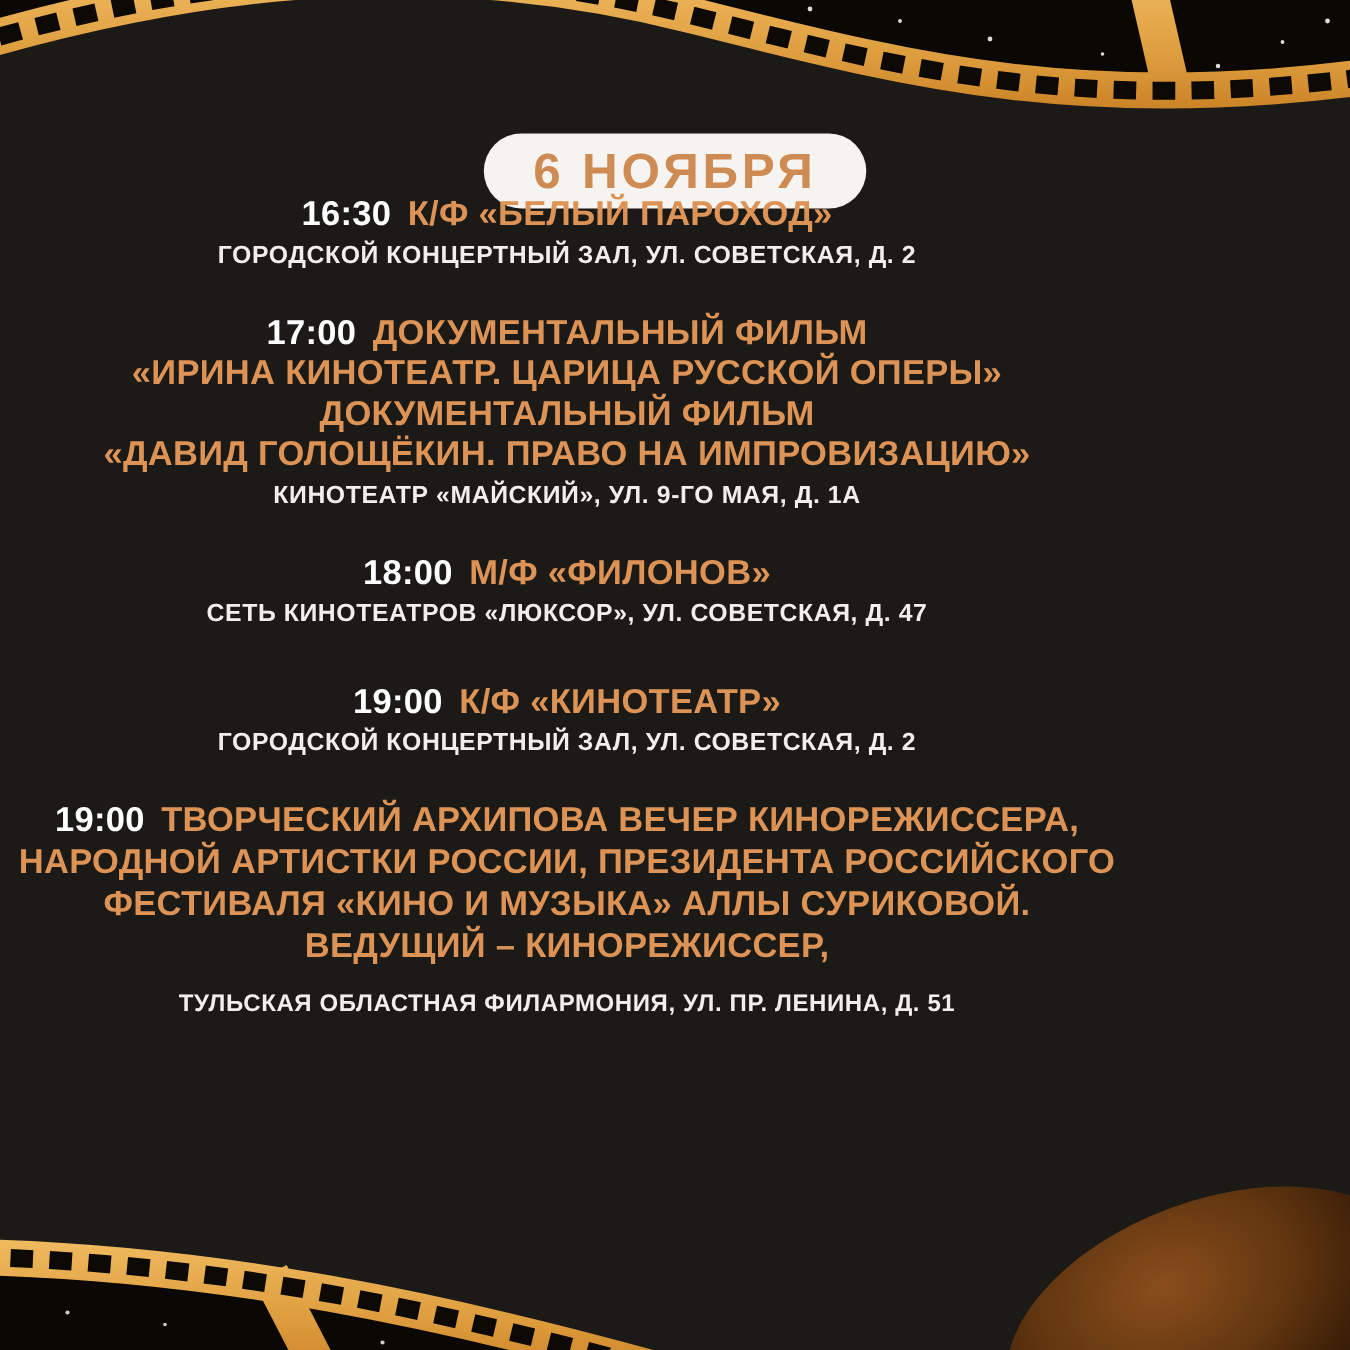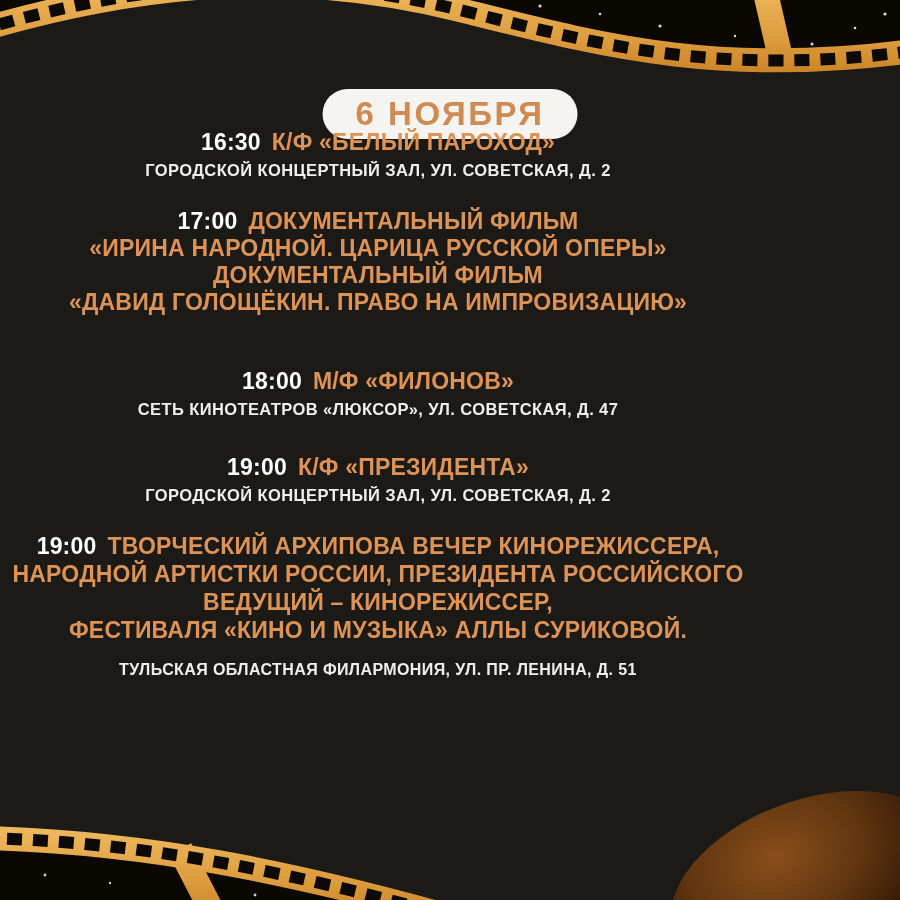--- a/index.html
+++ b/index.html
@@ -100,36 +100,37 @@
 
   <div class="badge">6 НОЯБРЯ</div>
 
   <section class="event" style="top:129px">
     <div class="tline"><span class="time">16:30</span><span>К/Ф «БЕЛЫЙ ПАРОХОД»</span></div>
     <div class="venue">ГОРОДСКОЙ КОНЦЕРТНЫЙ ЗАЛ, УЛ. СОВЕТСКАЯ, Д. 2</div>
   </section>
 
   <section class="event" style="top:208px">
     <div class="tline"><span class="time">17:00</span><span>ДОКУМЕНТАЛЬНЫЙ ФИЛЬМ</span></div>
-    <div class="tline">«ИРИНА НАРОДНОЙ. ЦАРИЦА РУССКОЙ ОПЕРЫ»</div>
+    <div class="tline">«ИРИНА КИНОТЕАТР. ЦАРИЦА РУССКОЙ ОПЕРЫ»</div>
     <div class="tline">ДОКУМЕНТАЛЬНЫЙ ФИЛЬМ</div>
     <div class="tline">«ДАВИД ГОЛОЩЁКИН. ПРАВО НА ИМПРОВИЗАЦИЮ»</div>
+    <div class="venue">КИНОТЕАТР «МАЙСКИЙ», УЛ. 9-ГО МАЯ, Д. 1А</div>
   </section>
 
   <section class="event" style="top:368px">
     <div class="tline"><span class="time">18:00</span><span>М/Ф «ФИЛОНОВ»</span></div>
     <div class="venue">СЕТЬ КИНОТЕАТРОВ «ЛЮКСОР», УЛ. СОВЕТСКАЯ, Д. 47</div>
   </section>
 
   <section class="event" style="top:454px">
-    <div class="tline"><span class="time">19:00</span><span>К/Ф «ПРЕЗИДЕНТА»</span></div>
+    <div class="tline"><span class="time">19:00</span><span>К/Ф «КИНОТЕАТР»</span></div>
     <div class="venue">ГОРОДСКОЙ КОНЦЕРТНЫЙ ЗАЛ, УЛ. СОВЕТСКАЯ, Д. 2</div>
   </section>
 
   <section class="event big" style="top:532px">
     <div class="tline"><span class="time">19:00</span><span>ТВОРЧЕСКИЙ АРХИПОВА ВЕЧЕР КИНОРЕЖИССЕРА,</span></div>
     <div class="tline">НАРОДНОЙ АРТИСТКИ РОССИИ, ПРЕЗИДЕНТА РОССИЙСКОГО</div>
+    <div class="tline">ФЕСТИВАЛЯ «КИНО И МУЗЫКА» АЛЛЫ СУРИКОВОЙ.</div>
     <div class="tline">ВЕДУЩИЙ – КИНОРЕЖИССЕР,</div>
-    <div class="tline">ФЕСТИВАЛЯ «КИНО И МУЗЫКА» АЛЛЫ СУРИКОВОЙ.</div>
     <div class="venue">ТУЛЬСКАЯ ОБЛАСТНАЯ ФИЛАРМОНИЯ, УЛ. ПР. ЛЕНИНА, Д. 51</div>
   </section>
 
 </div>
 
 </body></html>

